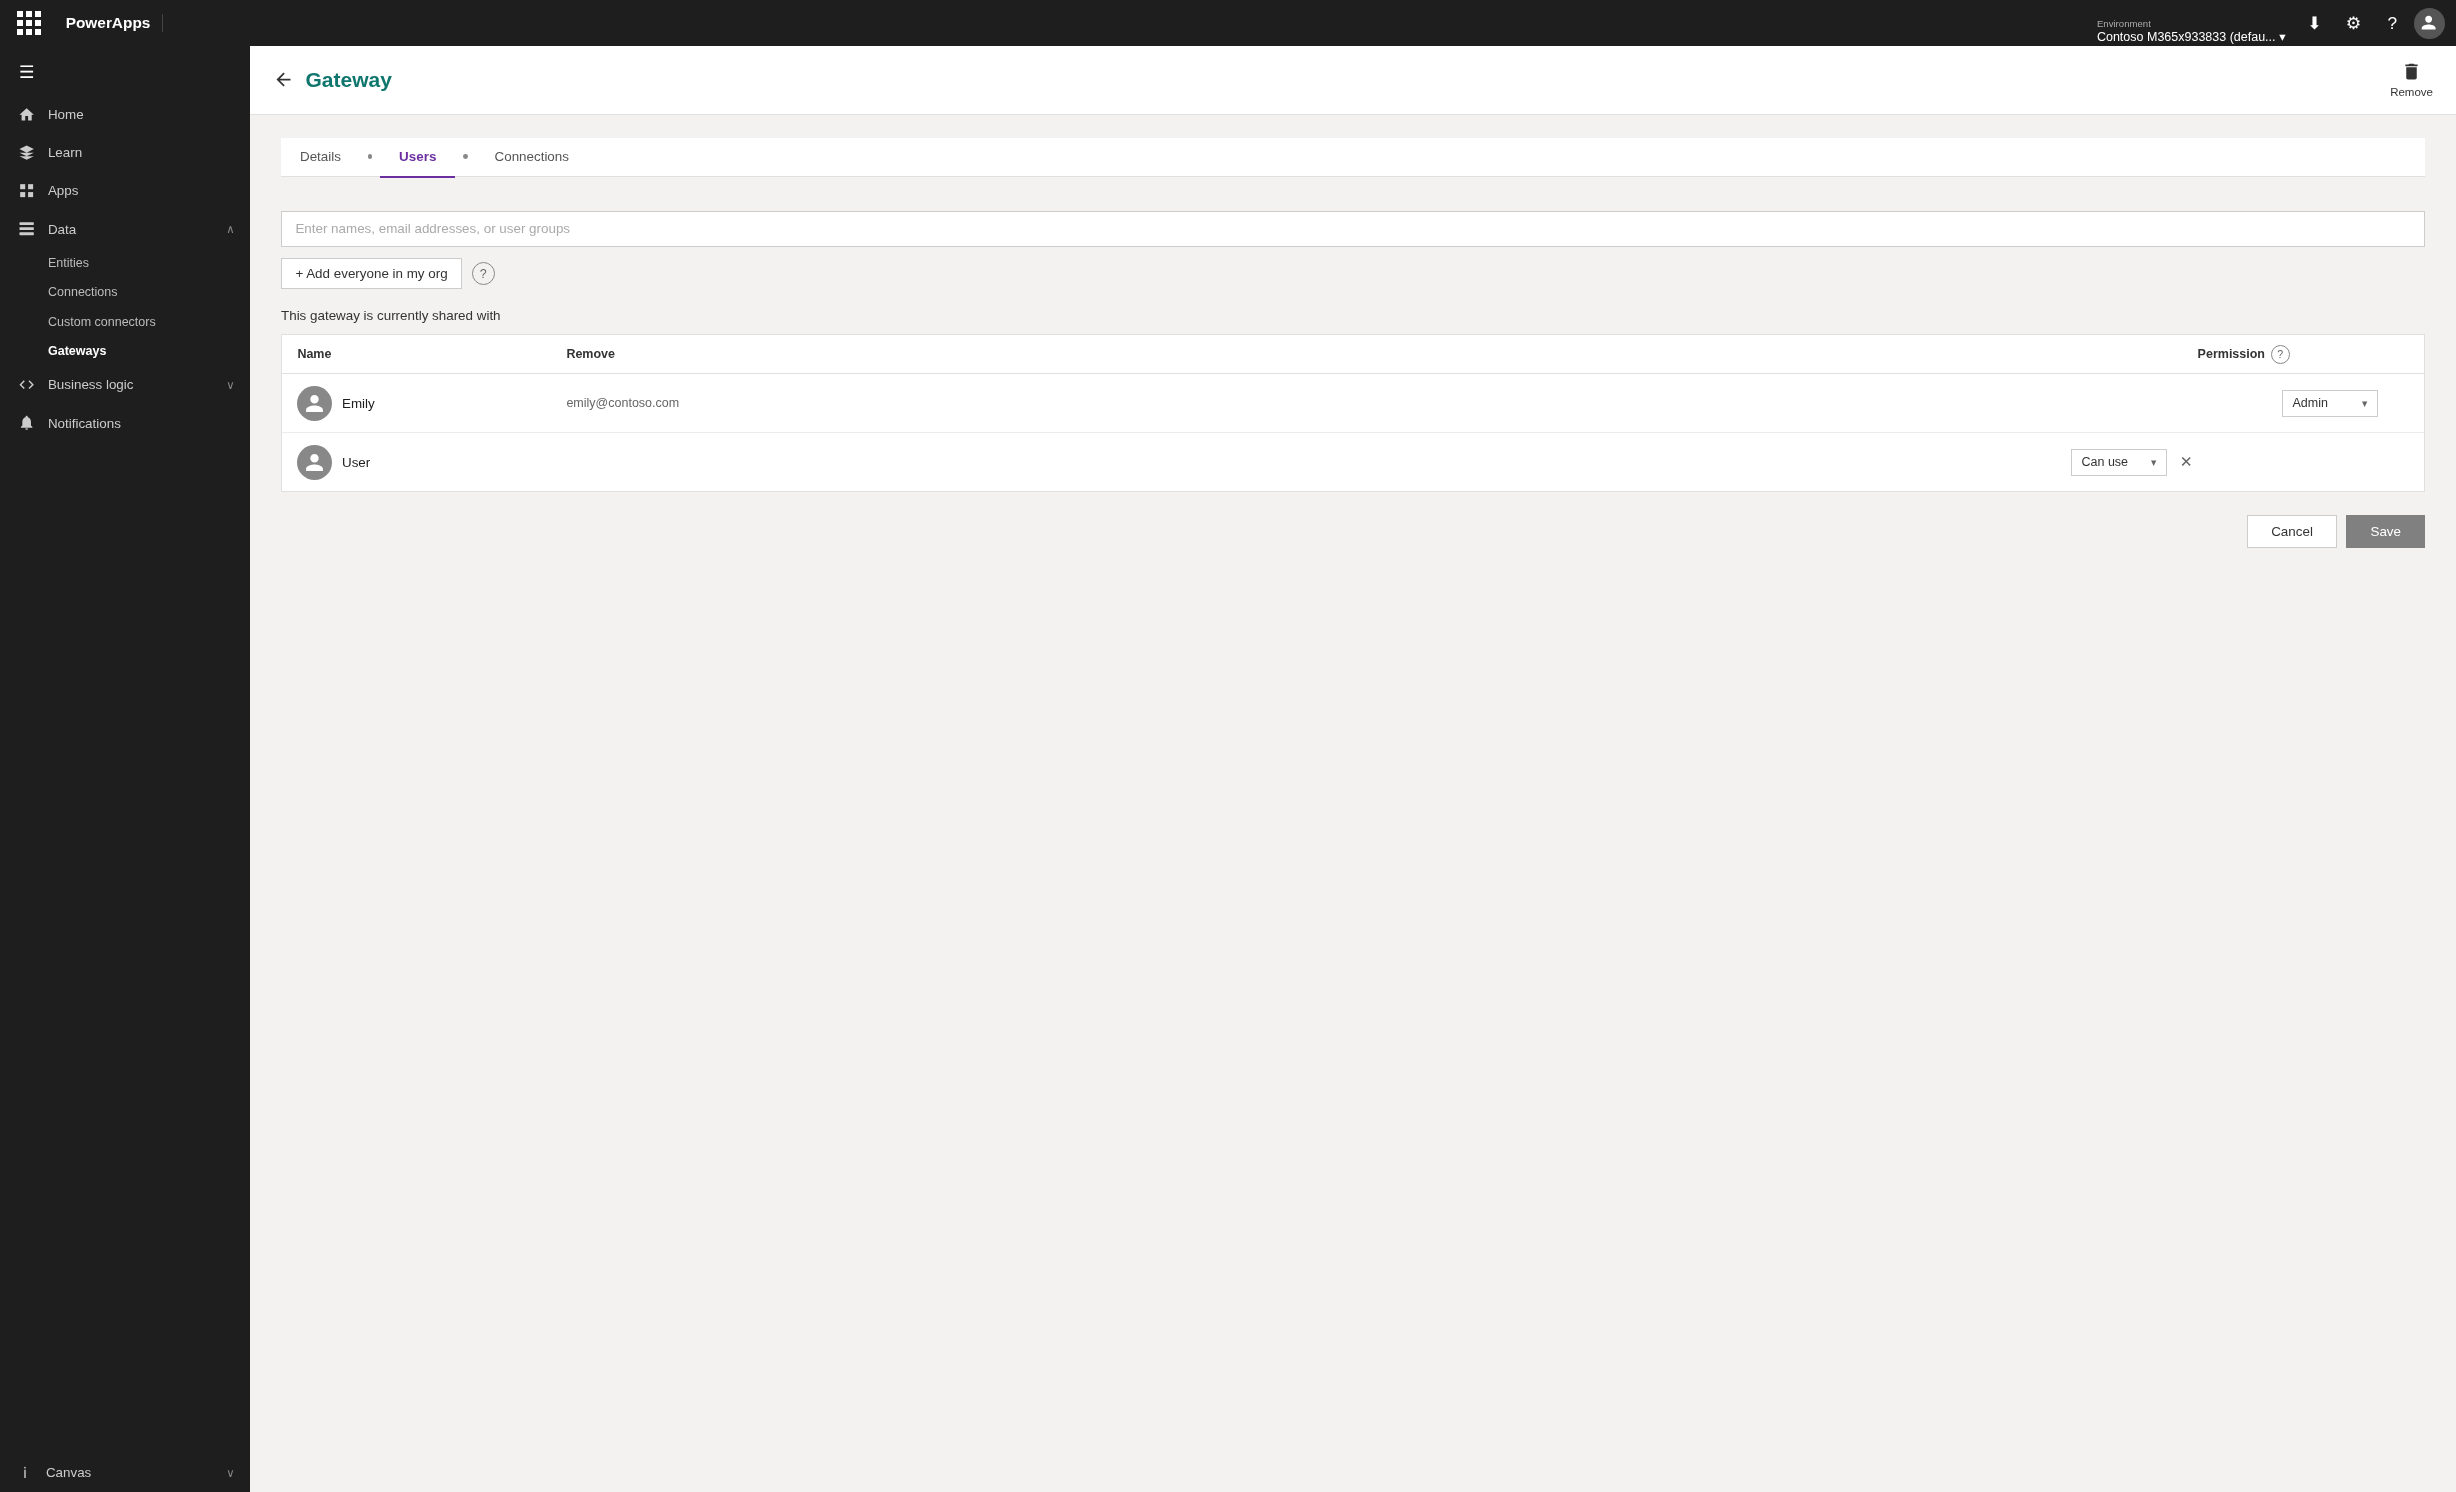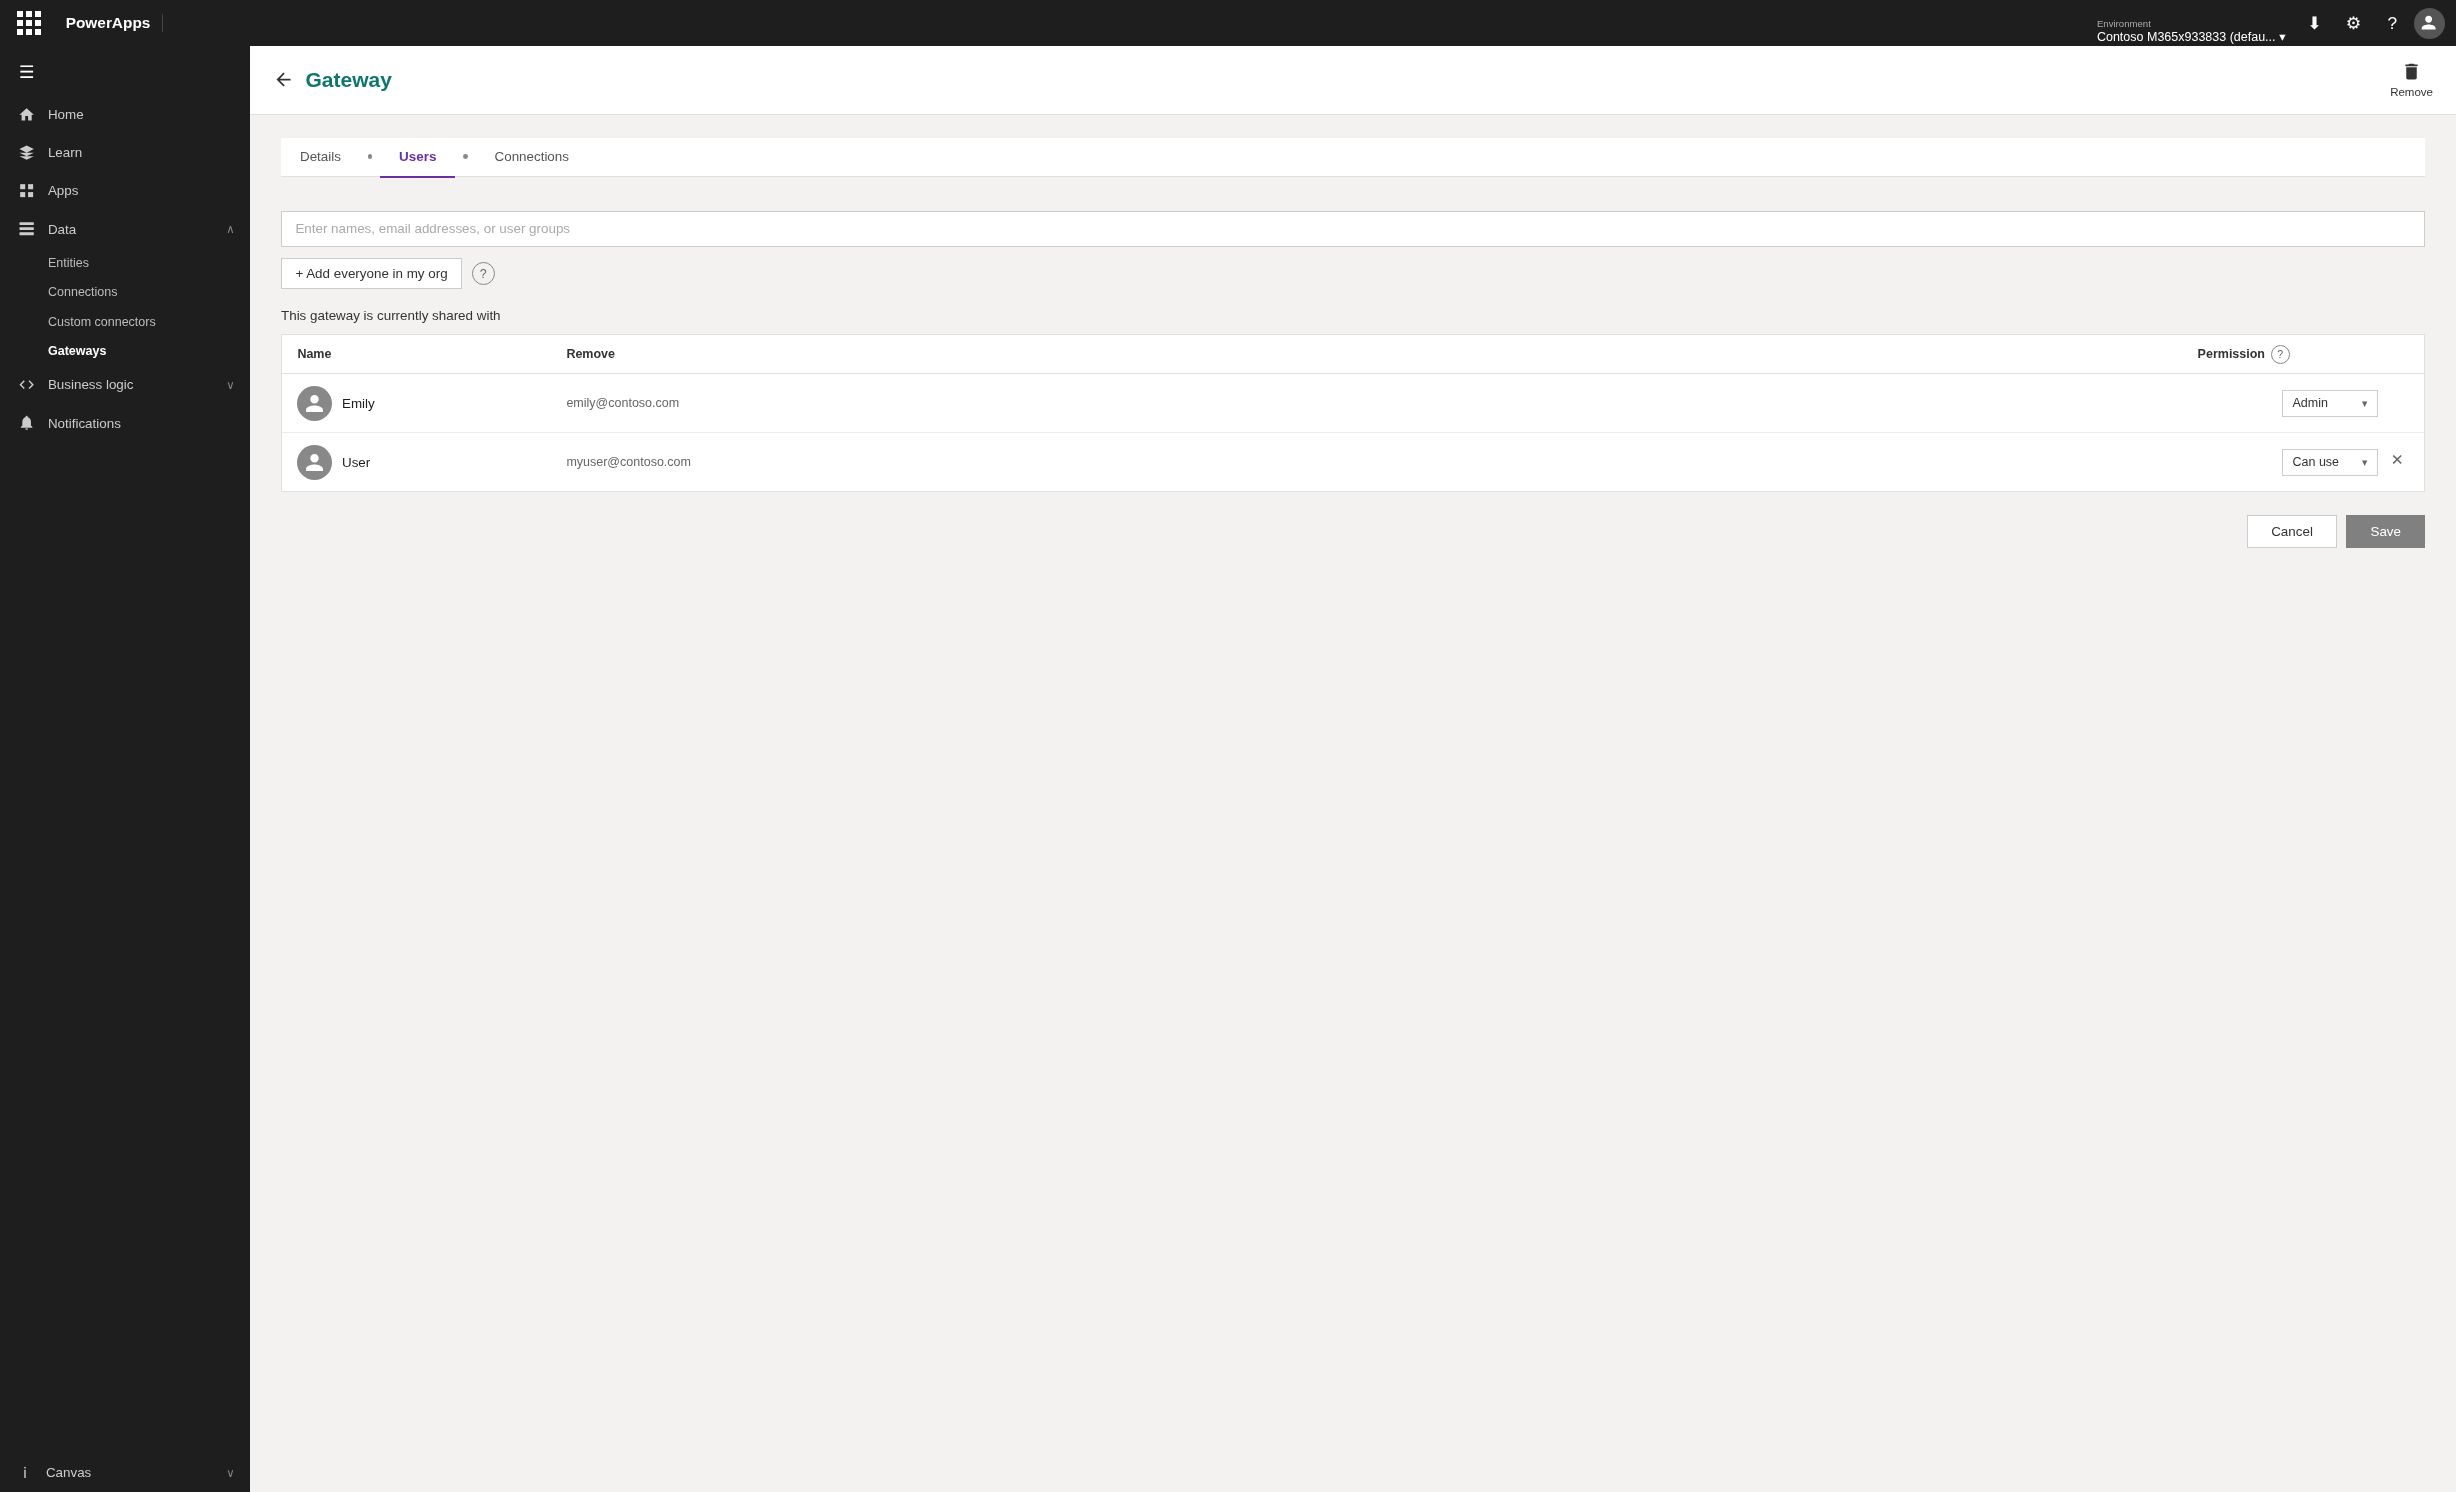--- a/index.html
+++ b/index.html
@@ -123,21 +123,21 @@
     }
     .table-row:last-child { border-bottom: none; }
     .user-cell { display: flex; align-items: center; gap: 9.6px; }
     .user-avatar {
       width: 35px; height: 35px; border-radius: 50%; background: #888;
       display: flex; align-items: center; justify-content: center; flex-shrink: 0;
     }
     .user-avatar svg { width: 21px; height: 21px; fill: #fff; }
     .user-name { font-size: 13.4px; color: #1e1e1e; font-weight: 500; }
     .user-email { font-size: 12.5px; color: #666; }
-    .permission-cell { display: flex; align-items: flex-start; gap: 7.7px; justify-content: flex-end; }
+    .permission-cell { display: flex; align-items: center; gap: 7.7px; justify-content: flex-end; }
     .permission-dropdown {
       display: flex; align-items: center; gap: 5.8px; padding: 5.8px 9.6px;
       border: 1px solid #ccc; background: #fff; cursor: pointer; font-size: 12.5px; color: #333;
       min-width: 96px; justify-content: space-between;
     }
     .close-btn {
       width: 23px; height: 23px; display: flex; align-items: center; justify-content: center;
       background: transparent; border: none; cursor: pointer; font-size: 15.4px; color: #666;
     }
 
@@ -362,21 +362,20 @@
 
         <div class="table-row">
           <div class="user-cell">
             <div class="user-avatar">
               <svg viewBox="0 0 24 24" fill="#fff">
                   <path d="M12 12c2.7 0 4.8-2.1 4.8-4.8S14.7 2.4 12 2.4 7.2 4.5 7.2 7.2 9.3 12 12 12zm0 2.4c-3.2 0-9.6 1.6-9.6 4.8v2.4h19.2v-2.4c0-3.2-6.4-4.8-9.6-4.8z"></path>
                 </svg>
             </div>
             <span class="user-name">User</span>
           </div>
-          <div class="user-email">myuser@contoso.com</div>
           <div class="permission-cell">
             <div class="permission-dropdown">
               <span>Can use</span>
               <span class="chevron-down">▾</span>
             </div>
             <button class="close-btn">✕</button>
           </div>
         </div>
       </div>
 

